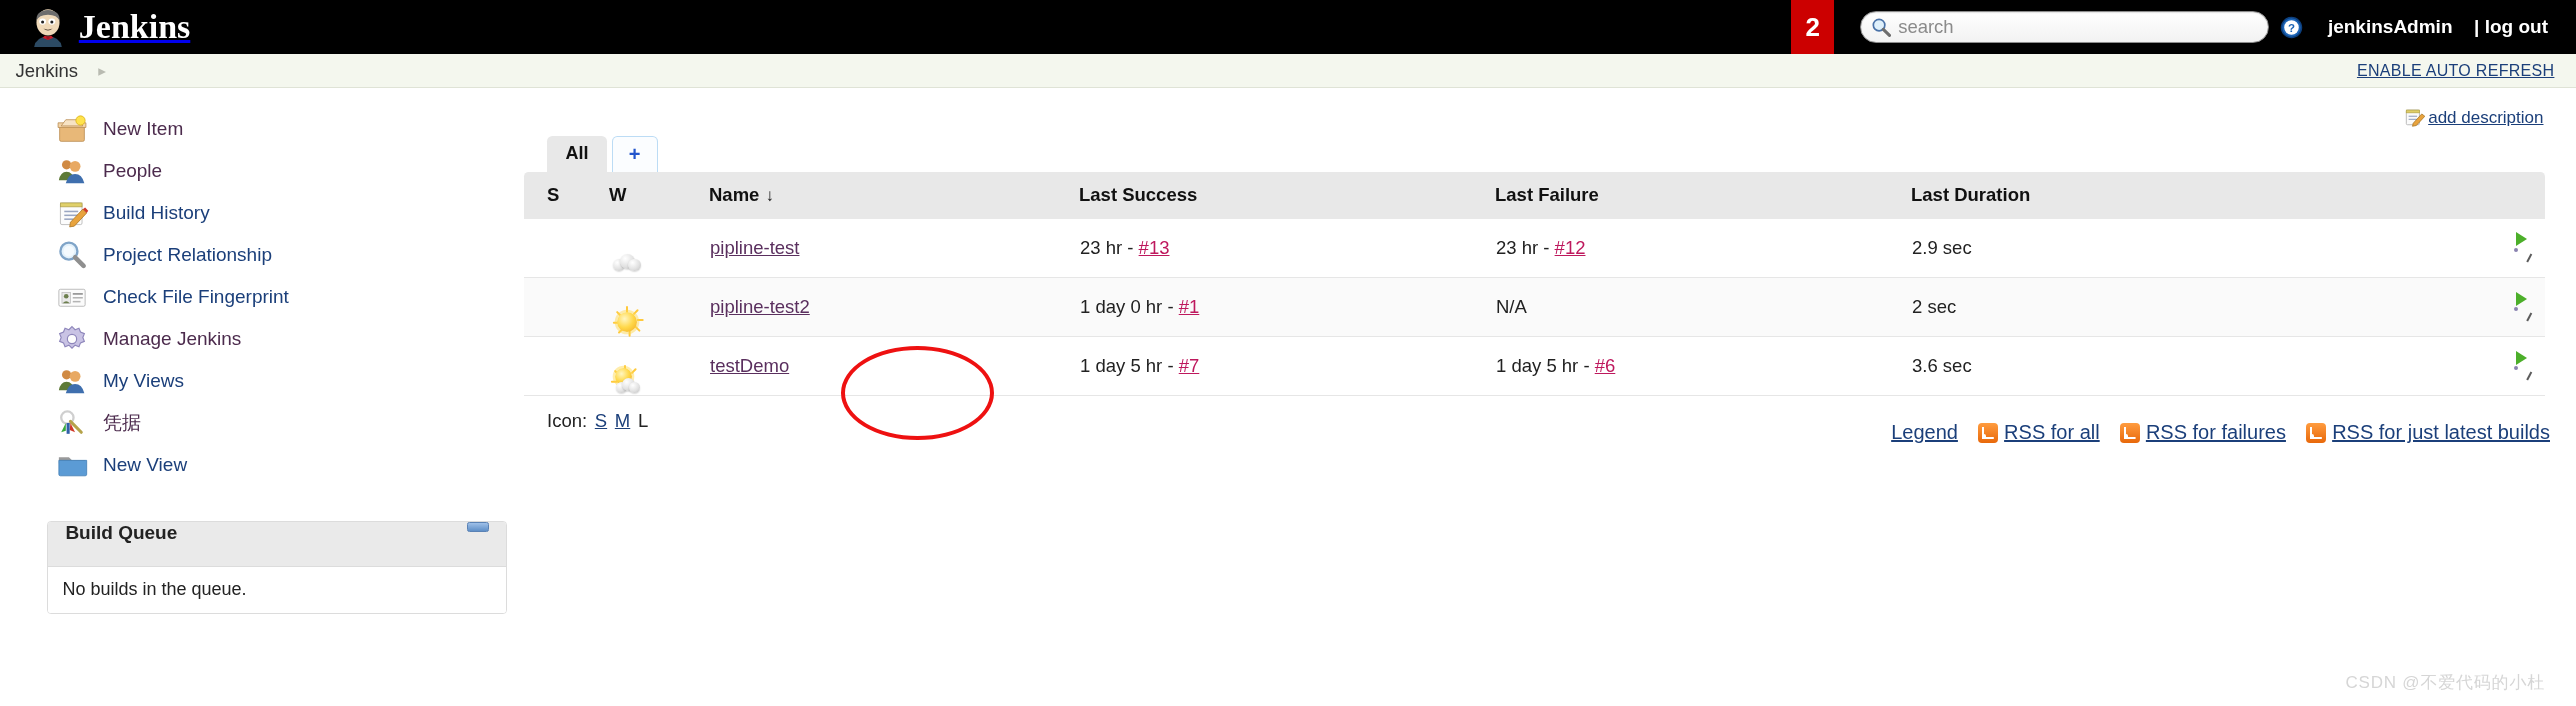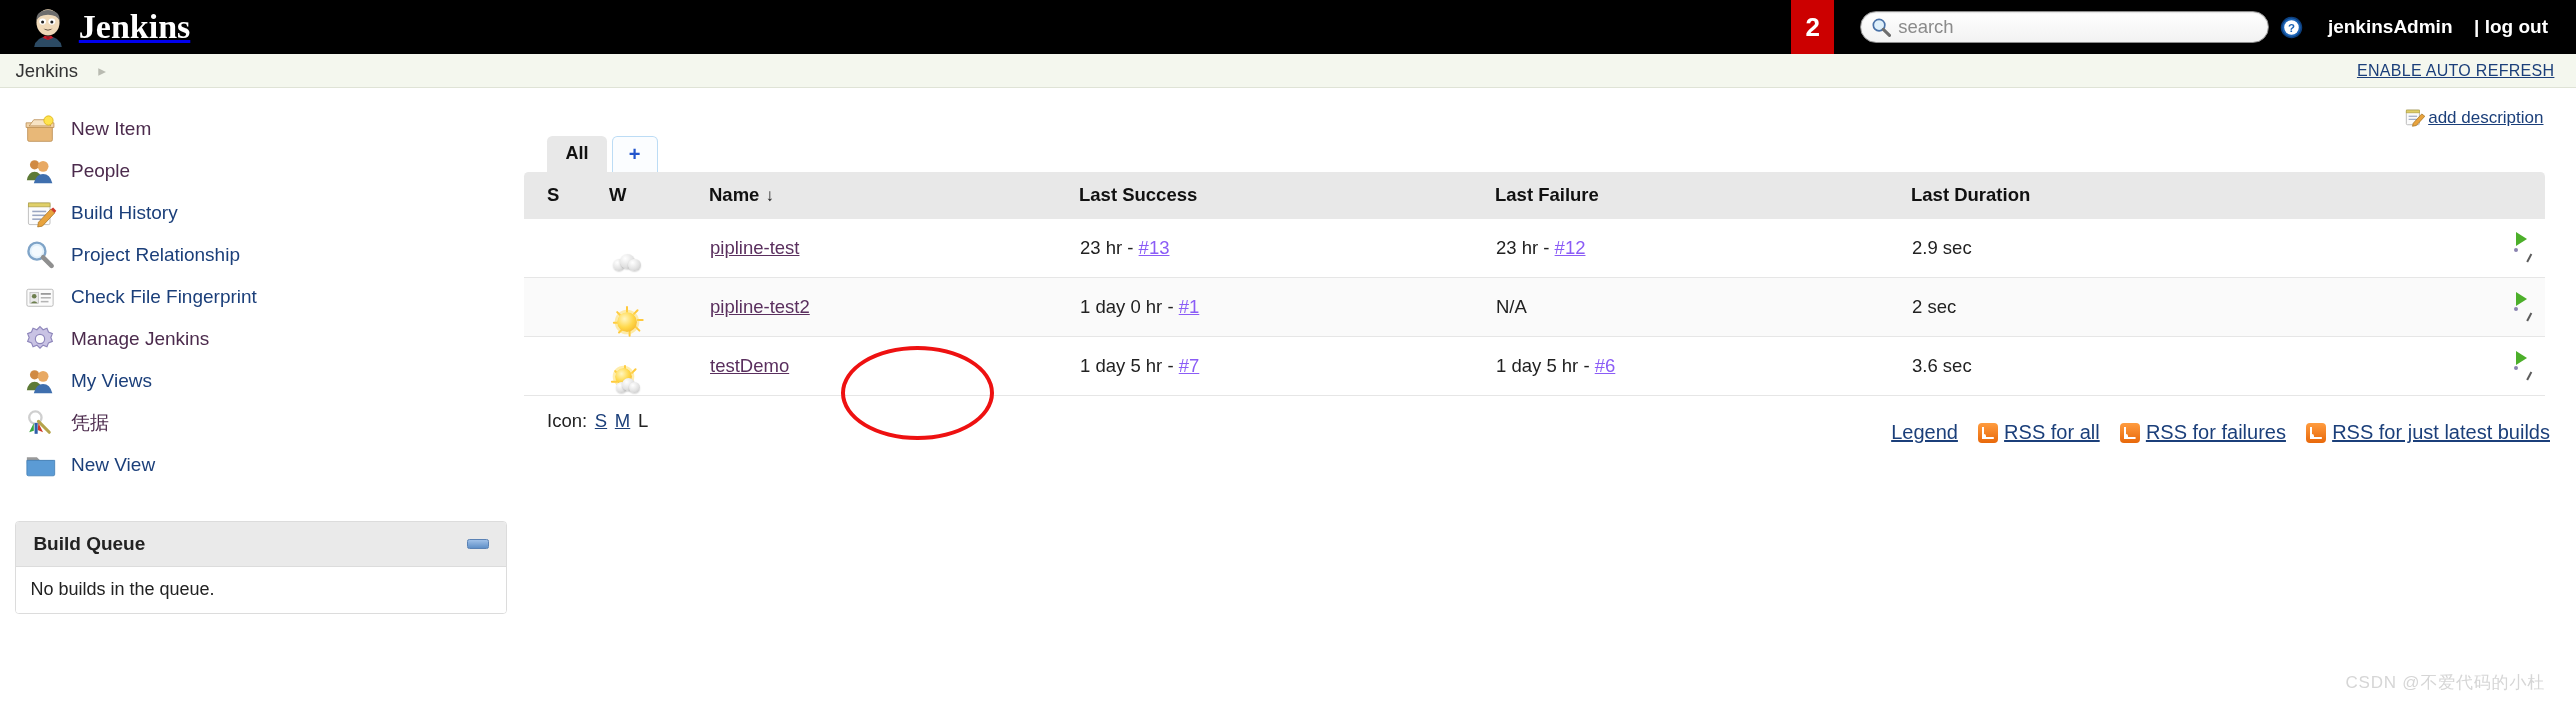--- a/index.html
+++ b/index.html
@@ -67,40 +67,40 @@
     margin-left:20px; color:#b9bbb1; font-size:15.4px; line-height:1;
   }
   #auto-refresh {
     position:absolute; right:21.6px; font-size:16px; color:#1b3f7a;
     text-decoration:underline; letter-spacing:0.3px;
     font-family:"Liberation Sans", sans-serif;
   }
 
   
   #page { display:flex; align-items:flex-start; }
-  #sidebar { width:524px; flex:0 0 524px; padding-top:20px; }
+  #sidebar { width:524px; flex:0 0 524px; padding-top:20px;padding-left:32px; }
   .side-item {
     display:flex; align-items:center; height:42px; padding-left:23px;
     text-decoration:none; cursor:pointer;
   }
   .side-icon {
     width:34px; height:34px; flex:0 0 34px; position:relative;
     margin-right:14px;
   }
   .side-label {
     font-size:19px; color:#1b3f7a; font-family:"Liberation Sans", sans-serif;
   }
   .side-label.dark { color:#4c2b4d; }
 
   #build-queue {
     margin:35px 17px 0 15.4px; border:0.8px solid #dcdcdc; border-radius:3.9px;
     overflow:hidden; background:#fff;
   }
   #bq-head {
-    background:#eaeaea; height:45px; display:flex; align-items:center;
+    background:#eaeaea; height:45px; display:flex; align-items:flex-start;
     padding:0 17px; justify-content:space-between;
     border-bottom:0.8px solid #dcdcdc;
   }
   #bq-title { font-size:19px; font-weight:bold; color:#222; }
   #bq-collapse {
     width:21.6px; height:10px; border-radius:2.3px;
     background:linear-gradient(#9fc0e8,#5f8fc7); border:0.8px solid #5a82b5;
   }
   #bq-body { padding:12.3px 14px; font-size:18px; color:#222; background:#fff; }
 
@@ -149,21 +149,21 @@
   th.c-s { width:85px; }
   th.c-w { width:100px; }
   th.c-name { width:370px; }
   th.c-success { width:416px; }
   th.c-failure { width:416px; }
   th.c-duration { width:355px; }
 
   .joblink {
     font-size:18.5px; color:#5a2f5e; text-decoration:underline;
   }
-  .buildnum { color:#8b5cf6; text-decoration:underline;text-align:right; }
+  .buildnum { color:#be185d; text-decoration:underline;text-align:right; }
   .sortarrow { font-size:17px; margin-left:6.2px; font-weight:normal; }
 
   
   .ball {
     width:26px; height:31px; border-radius:50%;
     background:radial-gradient(circle at 34% 28%, #bdd9f5 0%, #4d8fd4 38%, #1a4f96 75%, #0d2f5e 100%);
     box-shadow:0 2.3px 3.1px -1.5px rgba(0,0,0,.45);
   }
 
   

